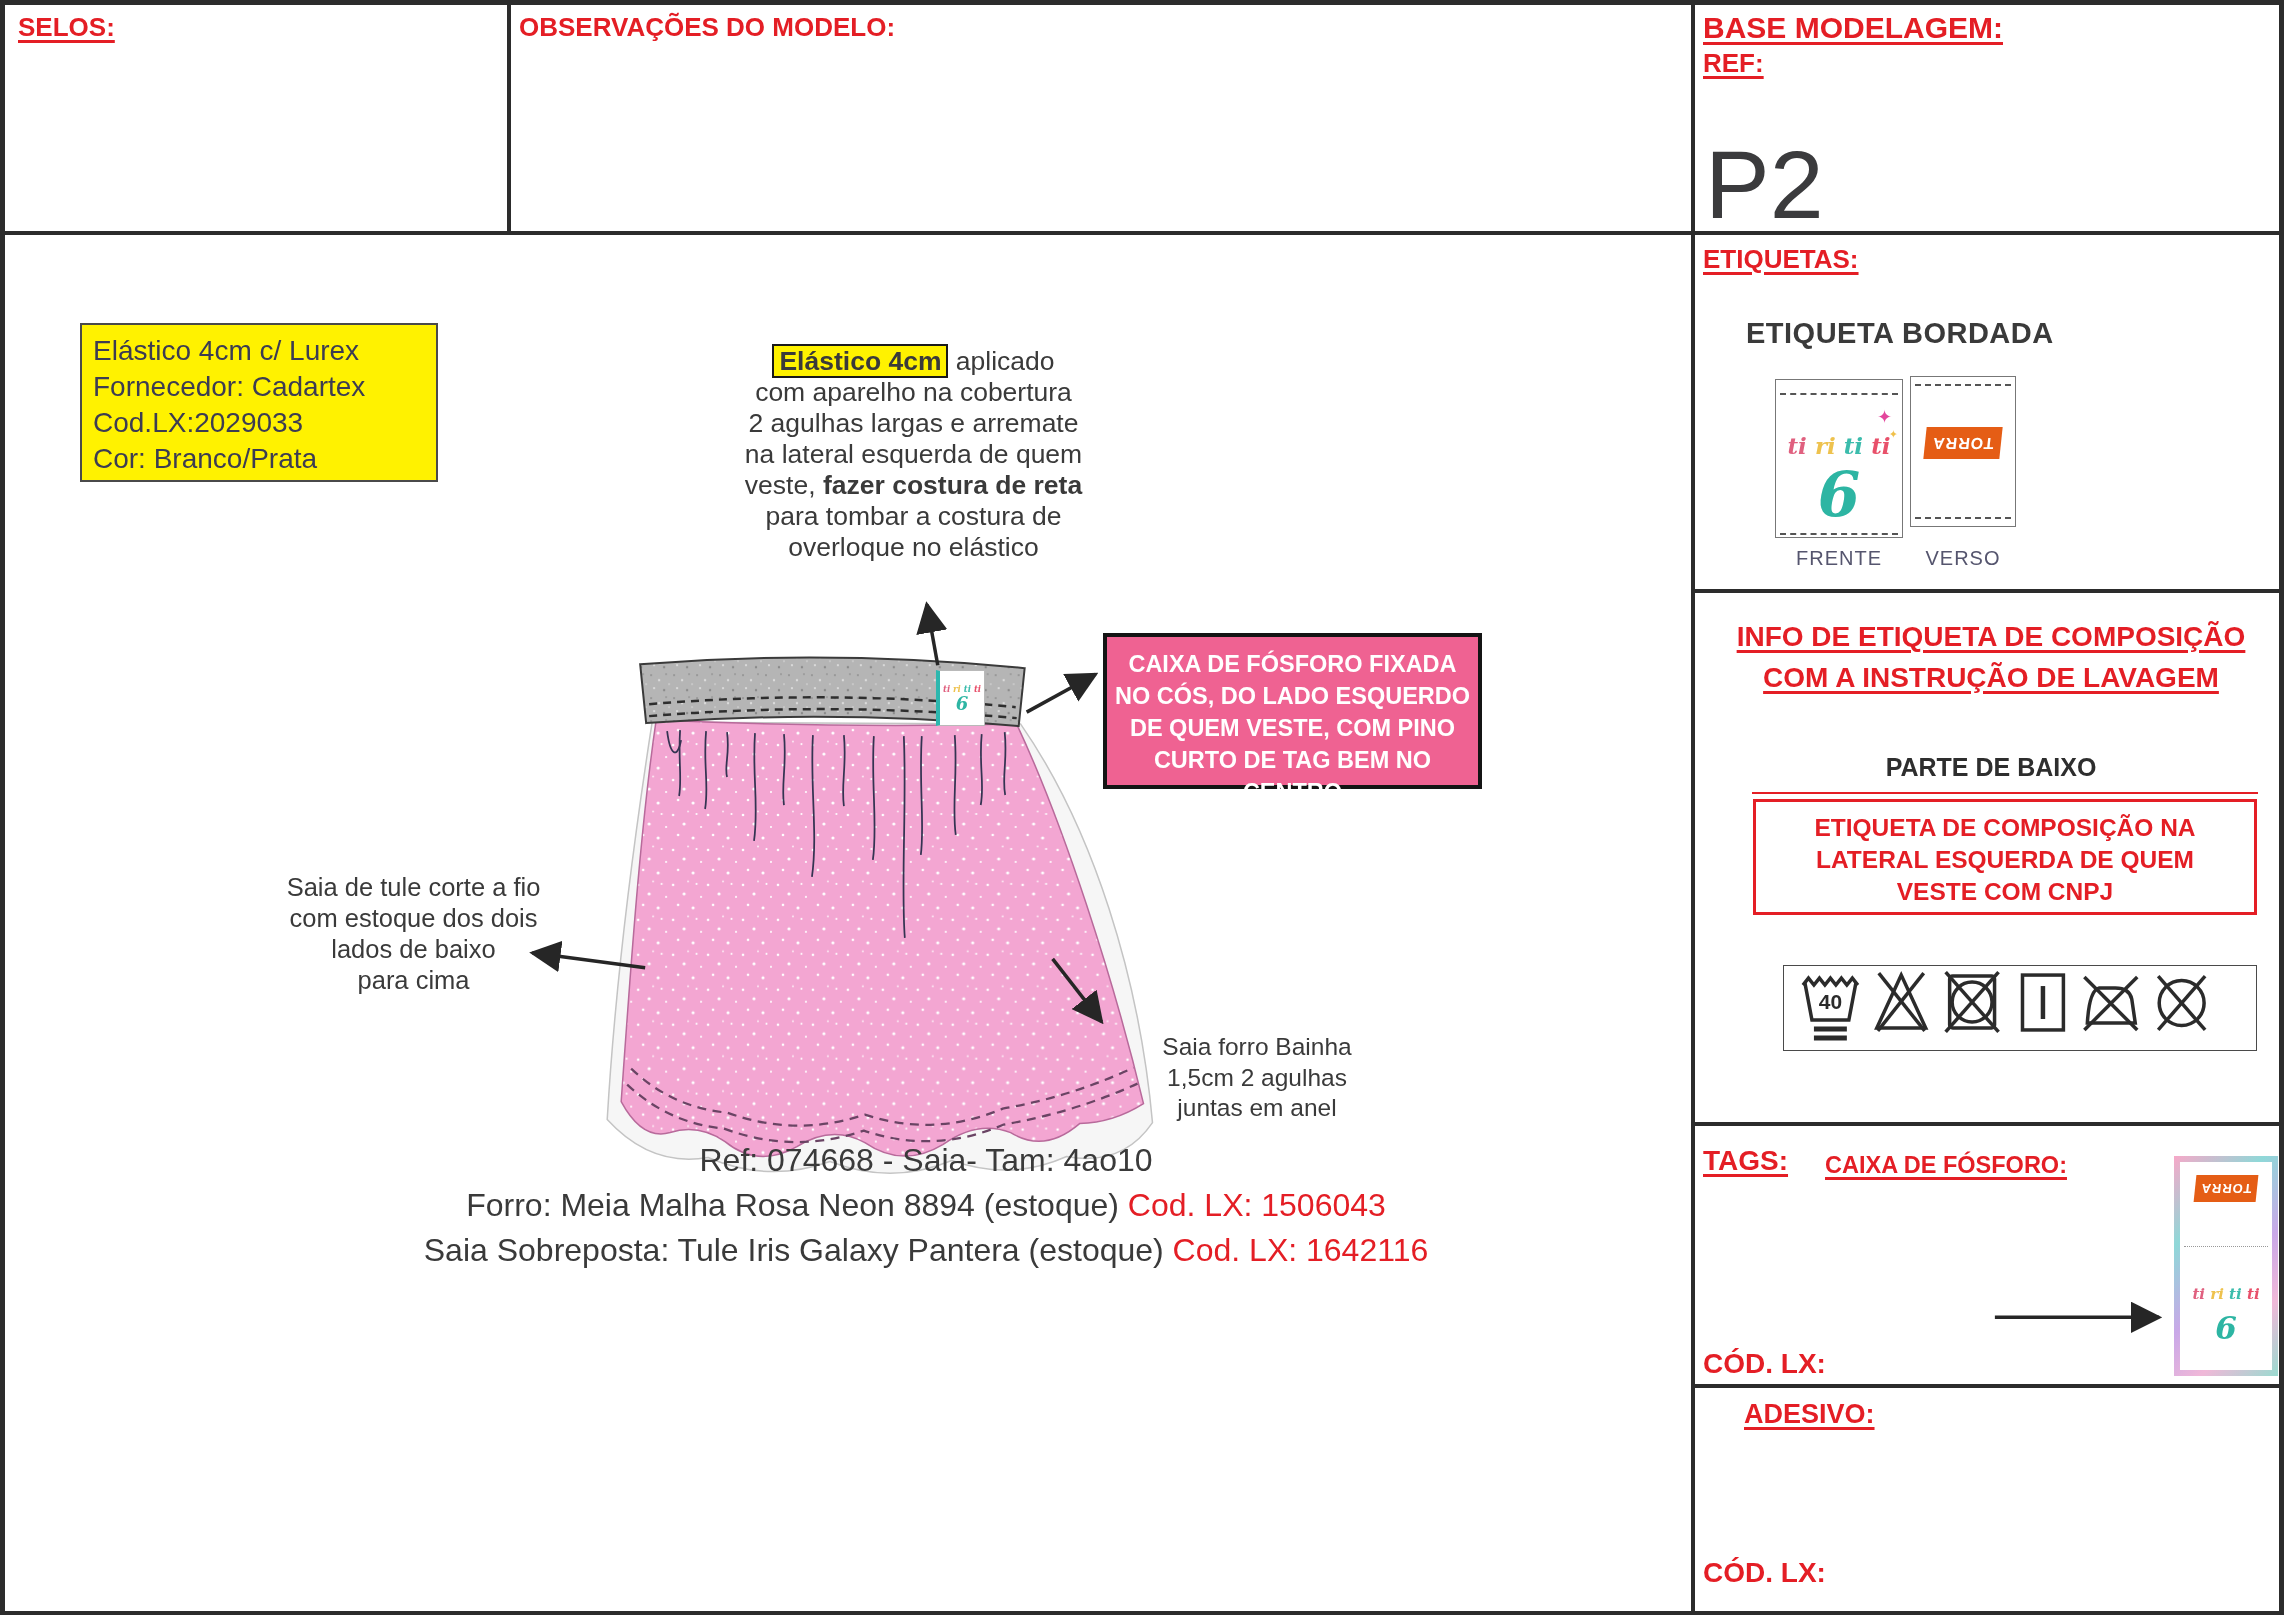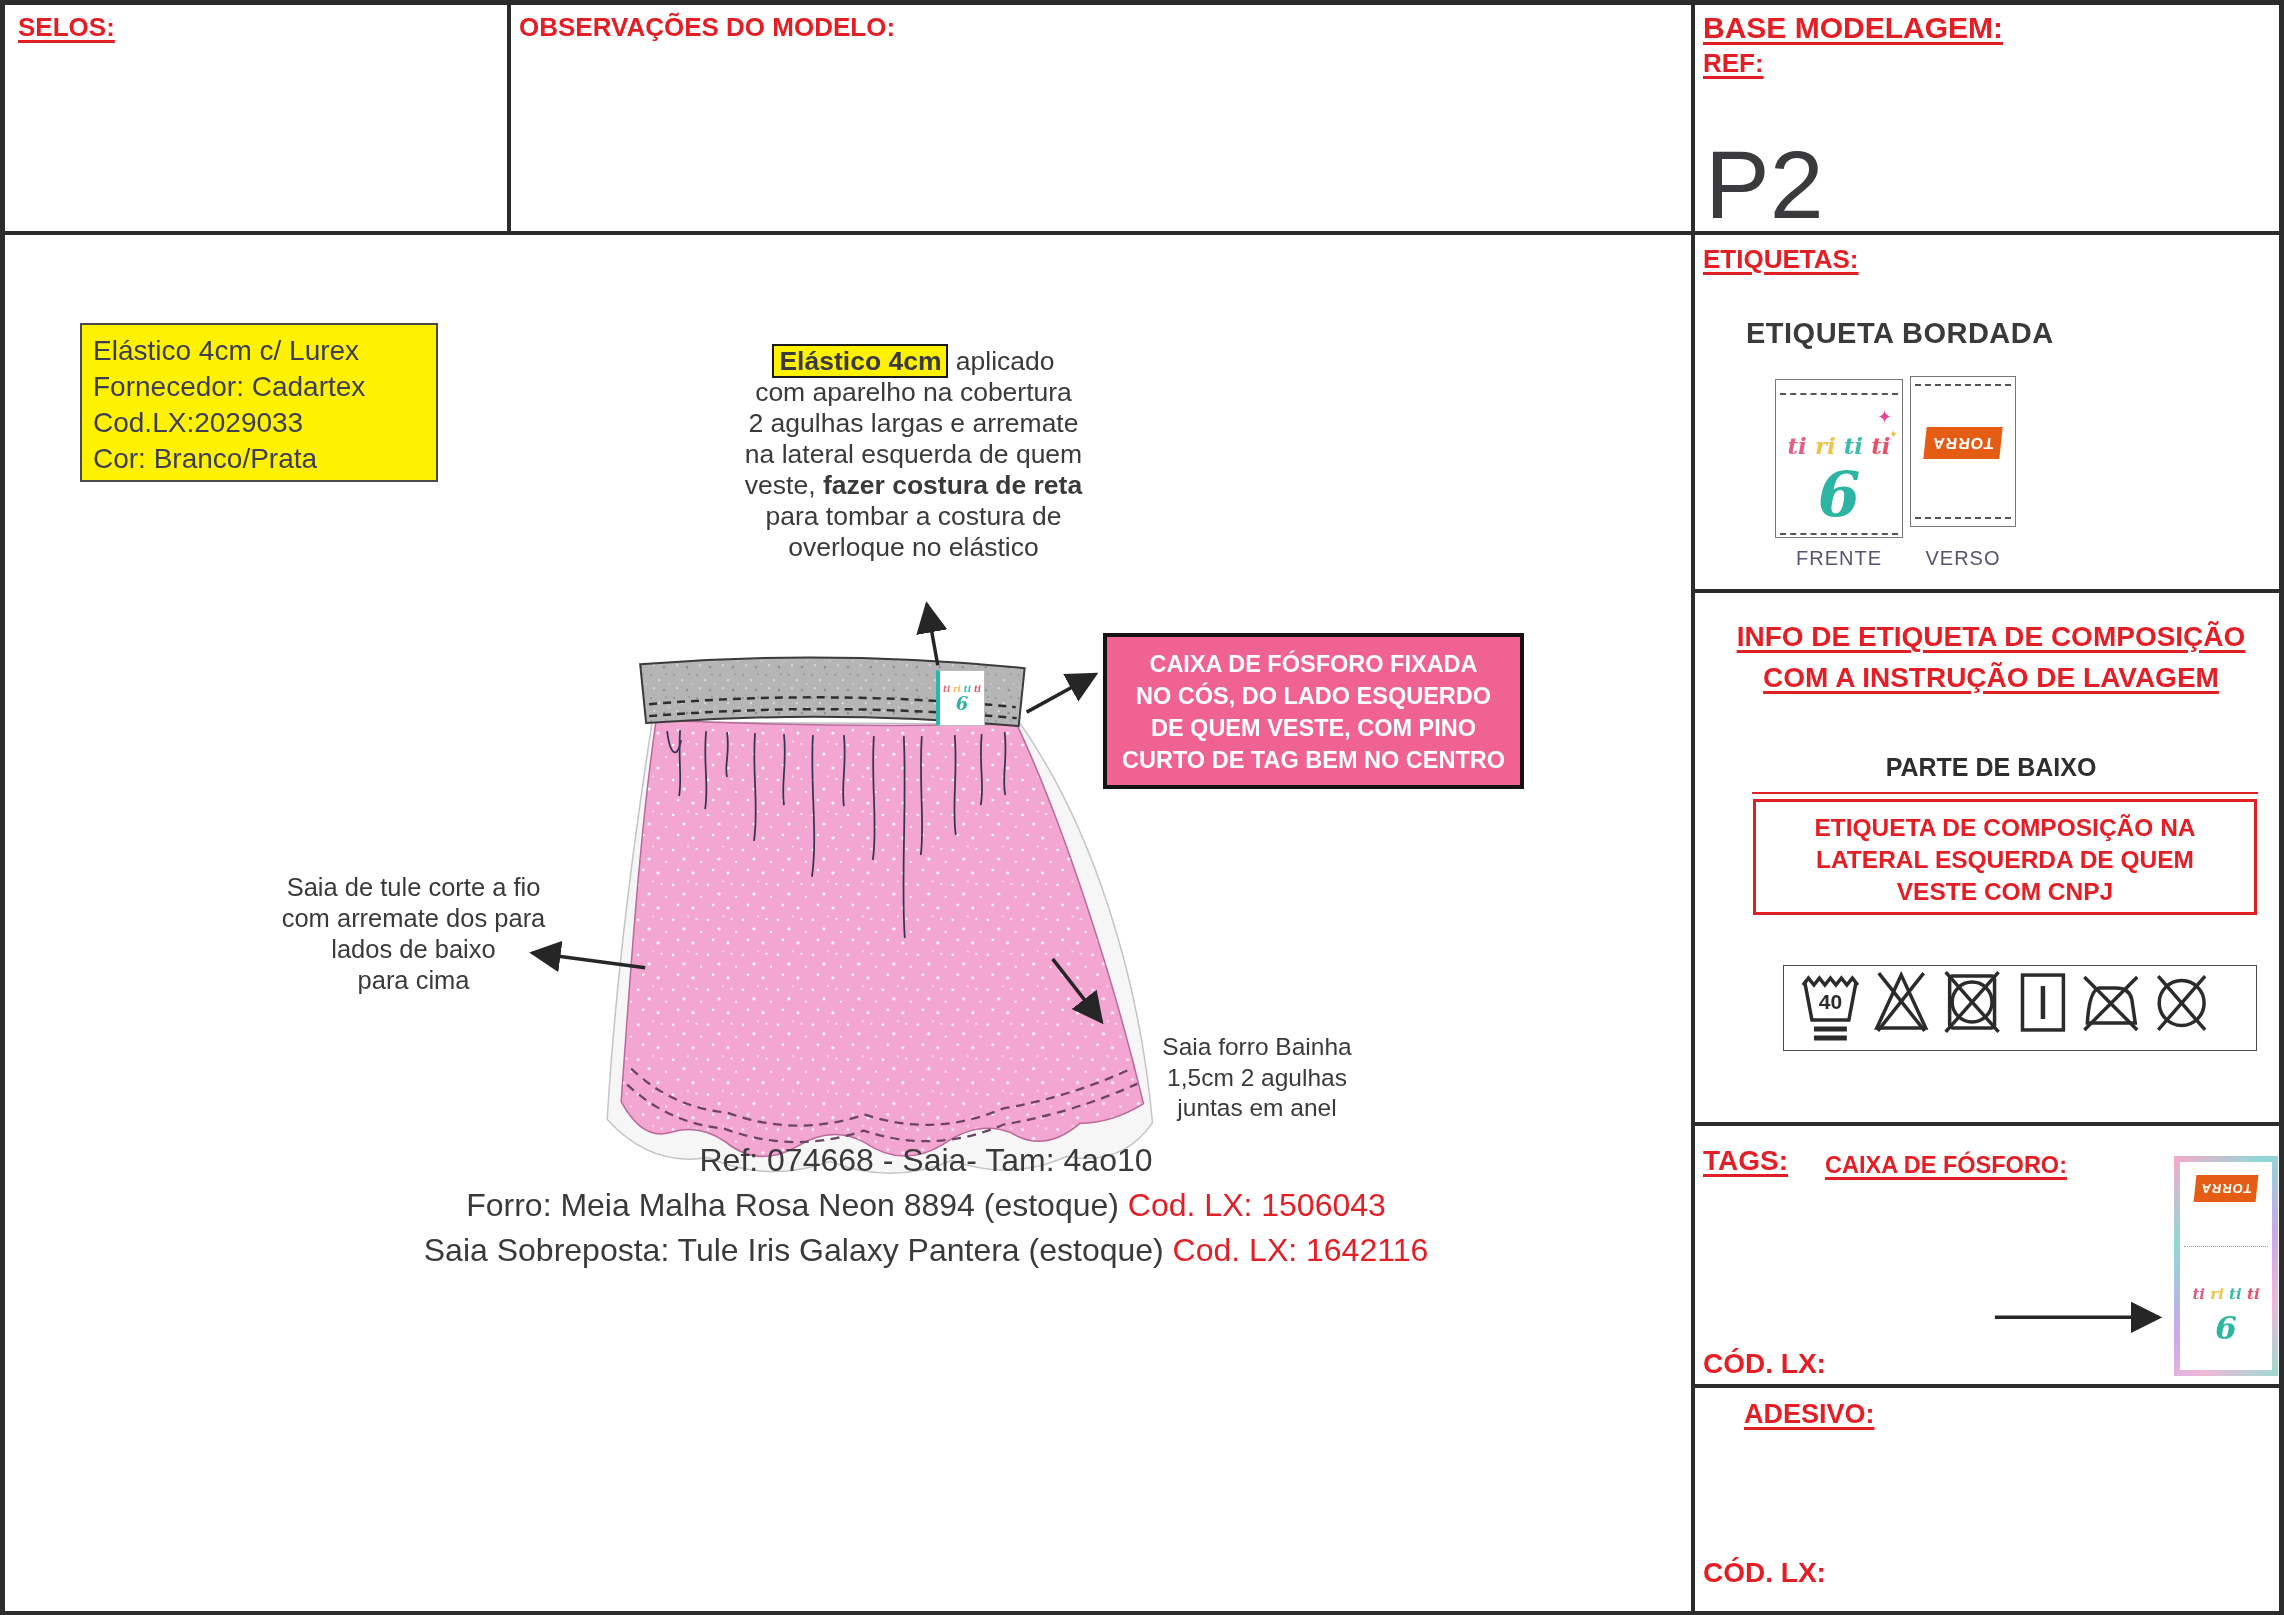--- a/index.html
+++ b/index.html
@@ -11,21 +11,21 @@
   
   .rhead{color:#e41e25;font-weight:bold;}
   .u{text-decoration:underline;text-decoration-thickness:2.5px;text-underline-offset:4px;}
   
   .supplier{left:75px;top:318px;width:358px;height:159px;background:#fff200;border:2px solid #4a4a4a;
             padding:8px 11px;box-sizing:border-box;font-size:28px;line-height:36px;color:#3c3c52;}
   
   .elastic-note{left:664px;top:341px;width:489px;text-align:center;font-size:26.5px;line-height:31px;color:#3a3a3a;}
   .hl{background:#fff200;border:2px solid #1a1a1a;font-weight:bold;padding:0 5px;}
   
-  .fosforo{left:1098px;top:628px;width:421px;height:156px;background:#ef6292;border:4px solid #141414;
+  .fosforo{left:1098px;top:628px;width:379px;height:156px;background:#ef6292;border:4px solid #141414;
            box-sizing:border-box;color:#fff;font-weight:bold;font-size:23.5px;line-height:32px;
            text-align:center;padding-top:11px;}
   .tule-note{left:231px;top:867px;width:355px;text-align:center;font-size:25.5px;line-height:31px;color:#3a3a3a;}
   .forro-note{left:1092px;top:1027px;width:320px;text-align:center;font-size:24.5px;line-height:30.5px;color:#3a3a3a;}
   .ref-block{left:247px;top:1133px;width:1348px;text-align:center;font-weight:normal;font-size:32px;line-height:45px;color:#3a3a3a;}
   .red{color:#e41e25;}
   
   .waist-tag{left:931px;top:665px;width:49px;height:56px;background:#fff;border:1px solid #b9b9b9;
              border-left:4px solid #2cb7ae;box-sizing:border-box;text-align:center;}
   .waist-tag .brand{font-family:"DejaVu Serif",serif;font-style:italic;font-weight:bold;font-size:8.5px;margin-top:13px;}
@@ -167,21 +167,21 @@
 
   <div class="abs fosforo">
     <div>CAIXA DE FÓSFORO FIXADA</div>
     <div>NO CÓS, DO LADO ESQUERDO</div>
     <div>DE QUEM VESTE, COM PINO</div>
     <div>CURTO DE TAG BEM NO CENTRO</div>
   </div>
 
   <div class="abs tule-note">
     <div>Saia de tule corte a fio</div>
-    <div>com arremate dos para</div>
+    <div>com estoque dos dois</div>
     <div>lados de baixo</div>
     <div>para cima</div>
   </div>
 
   <div class="abs forro-note">
     <div>Saia forro Bainha</div>
     <div>1,5cm 2 agulhas</div>
     <div>juntas em anel</div>
   </div>
 

